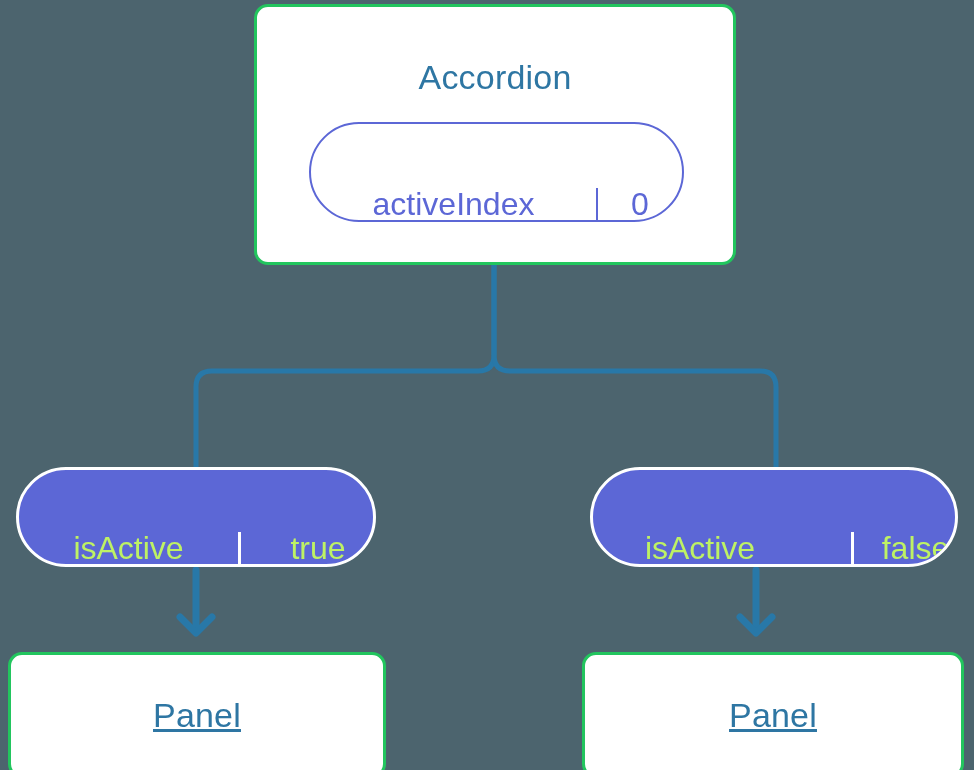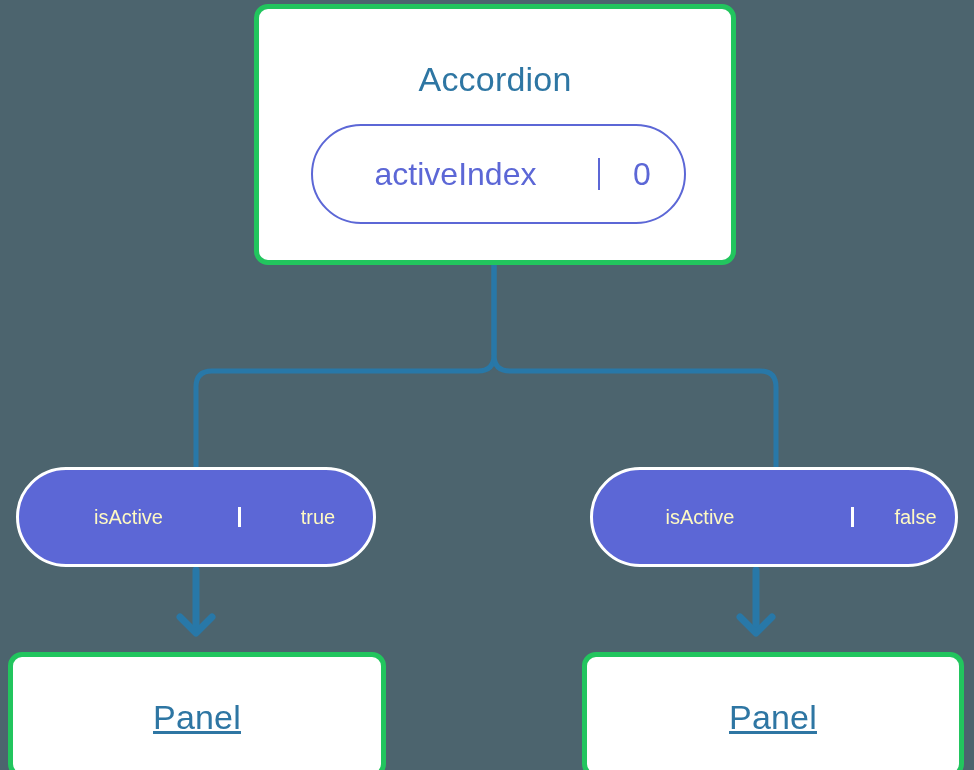--- a/index.html
+++ b/index.html
@@ -32,21 +32,21 @@
     width: 974px;
     height: 770px;
     z-index: 1;
     pointer-events: none;
   }
 
   
   .card {
     position: absolute;
     background: #ffffff;
-    border: 5px solid #22c55e;
+    border: 3px solid #22c55e;
     border-radius: 14px;
     z-index: 2;
   }
 
   #accordion-card {
     left: 254px;
     top: 4px;
     width: 482px;
     height: 261px;
   }
@@ -62,21 +62,21 @@
     letter-spacing: 0.2px;
     white-space: nowrap;
   }
 
   #accordion-card .card-title { top: 51px; }
 
   
   .pill {
     position: absolute;
     display: flex;
-    align-items: center;
+    align-items: flex-end;
     border-radius: 999px;
     overflow: hidden;
   }
 
   .pill-key,
   .pill-val {
     display: flex;
     align-items: center;
     justify-content: center;
     white-space: nowrap;
@@ -111,22 +111,22 @@
 
   
   .pill.solid {
     background: #5c67d6;
     border: 3px solid #ffffff;
     z-index: 2;
   }
 
   .pill.solid .pill-key,
   .pill.solid .pill-val {
-    color: #fef9c3;
-    font-size: 20px;
+    color: #bef264;
+    font-size: 32px;
   }
 
   .pill.solid .pill-val {
     border-left: 3px solid #ffffff;
     padding-left: 22px;
   }
 
   #left-prop-pill {
     left: 16px;
     top: 467px;

